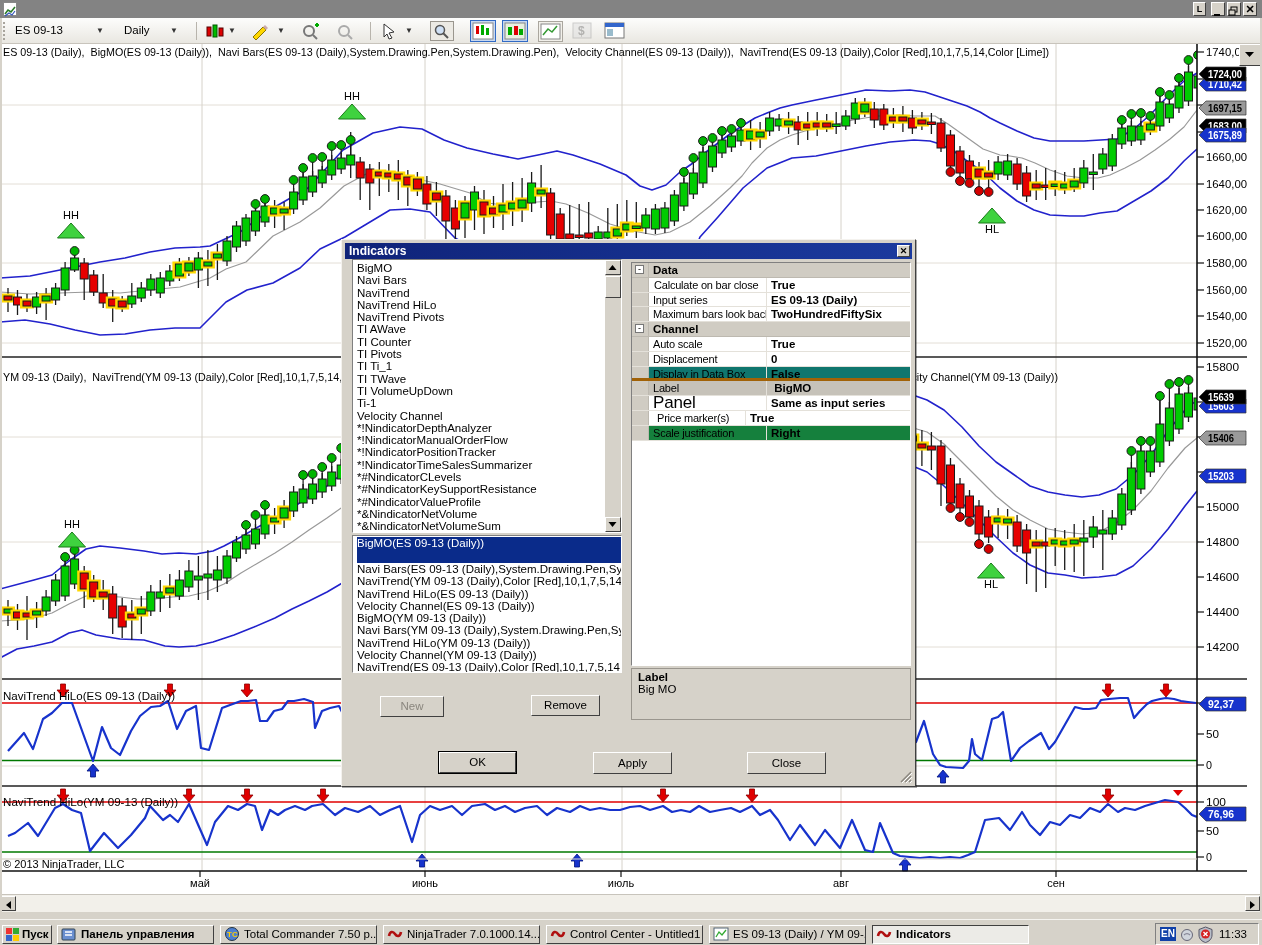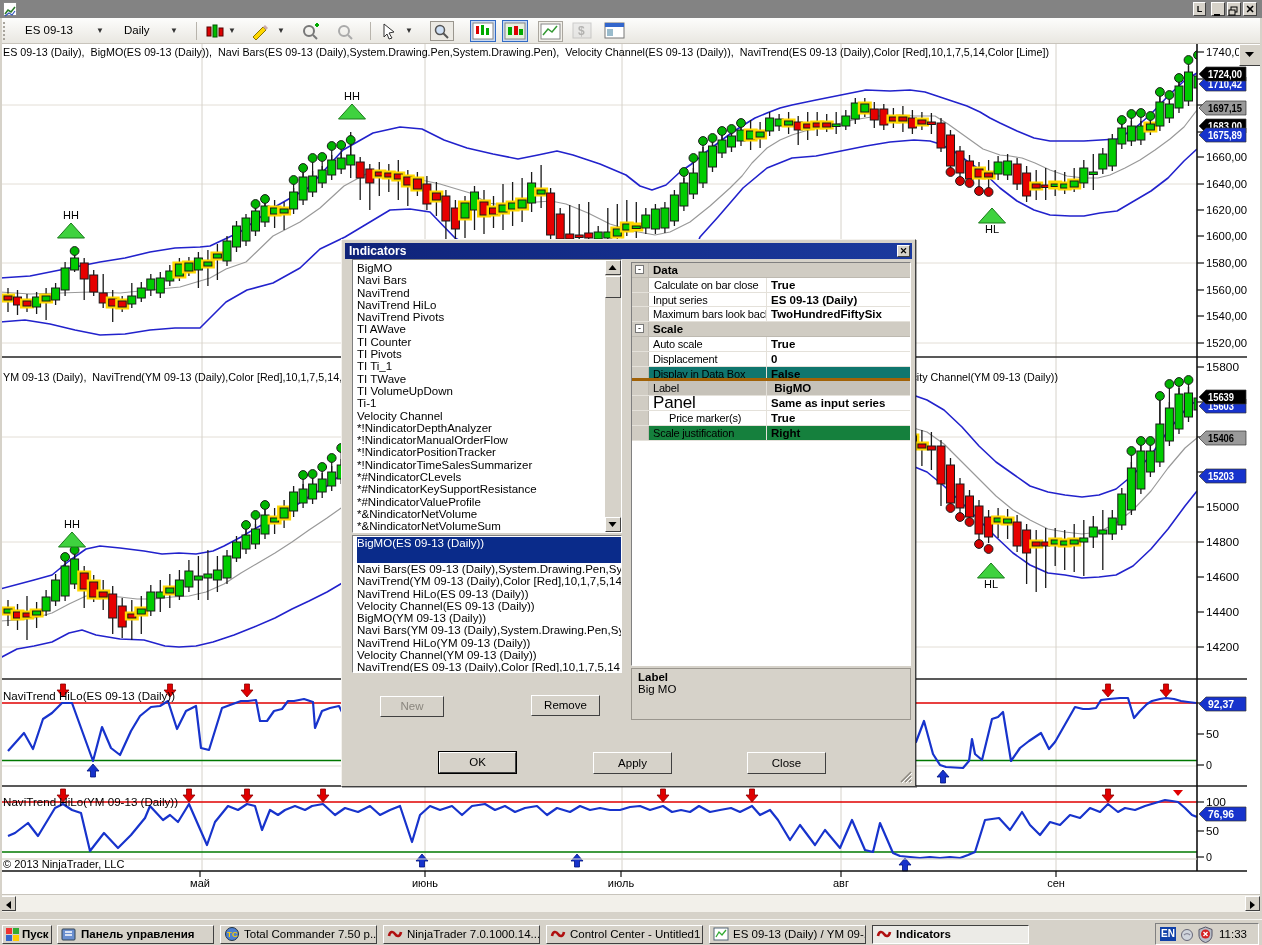--- a/index.html
+++ b/index.html
@@ -20,21 +20,21 @@
       </svg></div>
  <div class="abs btn3d" style="left:1227px;top:2px;width:14px;height:14px"><svg width="11" height="11">
         <rect x="3" y="1" width="6" height="5" fill="none" stroke="#000"></rect>
         <rect x="1" y="4" width="6" height="5" fill="#d6d2c9" stroke="#000"></rect>
       </svg></div>
  <div class="abs btn3d" style="left:1243px;top:2px;width:14px;height:14px;font-size:11px;font-weight:bold;text-align:center;line-height:13px">✕</div>
 </div>
 
 <div class="abs" style="left:0;top:18px;width:1262px;height:26px;background:linear-gradient(#fdfdfc,#e9e7e1);border-bottom:1px solid #c8c4bc">
  <div class="abs" style="left:3px;top:4px;width:3px;height:18px;border-left:2px dotted #a8a49c"></div>
- <span class="abs" style="left:25px;top:6px;font-size:11.5px;color:#000">ES 09-13</span>
+ <span class="abs" style="left:15px;top:6px;font-size:11.5px;color:#000">ES 09-13</span>
  <span class="abs" style="left:96px;top:8px;font-size:8px;color:#333">▼</span>
  <span class="abs" style="left:124px;top:6px;font-size:11.5px;color:#000">Daily</span>
  <span class="abs" style="left:170px;top:8px;font-size:8px;color:#333">▼</span>
  <div class="abs" style="left:196px;top:4px;width:1px;height:18px;background:#b8b4ac"></div>
  <svg class="abs" style="left:206px;top:6px" width="20" height="15">
       <rect x="1" y="3" width="4" height="9" fill="#d00" stroke="#500"></rect>
       <rect x="7" y="1" width="4" height="12" fill="#0b0" stroke="#050"></rect>
       <rect x="13" y="4" width="4" height="8" fill="#d00" stroke="#500"></rect>
     </svg>
  <span class="abs" style="left:228px;top:8px;font-size:8px;color:#333">▼</span>
@@ -995,21 +995,21 @@
       </div>
       <div style="display:flex;height:14.8px;border-bottom:1px solid #e4e1da;background:#fff">
         <div style="width:17px;background:#d0ccc3;border-right:1px solid #bdb9b0"></div>
         <div style="width:118px;padding-left:4px;line-height:14.5px;font-size:11px;letter-spacing:-0.2px;border-right:1px solid #e4e1da;white-space:nowrap;overflow:hidden">Maximum bars look back</div>
         <div style="flex:1;font-weight:bold;padding-left:4px;line-height:14.5px;font-size:11.5px;white-space:nowrap;overflow:hidden">TwoHundredFiftySix</div>
       </div>
       <div style="display:flex;height:14.8px;background:#d0ccc3;border-bottom:1px solid #bdb9b0">
         <div style="width:17px;border-right:1px solid #bdb9b0;position:relative">
           <span style="position:absolute;left:3px;top:2px;width:9px;height:9px;border:1px solid #777;background:#fff;font-size:9px;line-height:7px;text-align:center">-</span>
         </div>
-        <div style="font-weight:bold;padding-left:4px;line-height:14.8px;font-size:11.5px">Scale</div>
+        <div style="font-weight:bold;padding-left:4px;line-height:14.8px;font-size:11.5px">Channel</div>
       </div>
       <div style="display:flex;height:14.8px;border-bottom:1px solid #e4e1da;background:#fff">
         <div style="width:17px;background:#d0ccc3;border-right:1px solid #bdb9b0"></div>
         <div style="width:118px;padding-left:4px;line-height:14.5px;font-size:11px;letter-spacing:-0.2px;border-right:1px solid #e4e1da;white-space:nowrap;overflow:hidden">Auto scale</div>
         <div style="flex:1;font-weight:bold;padding-left:4px;line-height:14.5px;font-size:11.5px;white-space:nowrap;overflow:hidden">True</div>
       </div>
       <div style="display:flex;height:14.8px;border-bottom:1px solid #e4e1da;background:#fff">
         <div style="width:17px;background:#d0ccc3;border-right:1px solid #bdb9b0"></div>
         <div style="width:118px;padding-left:4px;line-height:14.5px;font-size:11px;letter-spacing:-0.2px;border-right:1px solid #e4e1da;white-space:nowrap;overflow:hidden">Displacement</div>
         <div style="flex:1;font-weight:bold;padding-left:4px;line-height:14.5px;font-size:11.5px;white-space:nowrap;overflow:hidden">0</div>
@@ -1024,21 +1024,21 @@
         <div style="width:118px;padding-left:4px;line-height:14.5px;font-size:11px;letter-spacing:-0.2px;border-right:1px solid #e4e1da;white-space:nowrap;overflow:hidden">Label</div>
         <div style="flex:1;font-weight:bold;padding-left:4px;line-height:14.5px;font-size:11.5px;white-space:nowrap;overflow:hidden">&nbsp;BigMO</div>
       </div>
       <div style="display:flex;height:14.8px;border-bottom:1px solid #e4e1da;background:#fff">
         <div style="width:17px;background:#d0ccc3;border-right:1px solid #bdb9b0"></div>
         <div style="width:118px;padding-left:4px;line-height:14.5px;font-size:17px;letter-spacing:-0.2px;border-right:1px solid #e4e1da;white-space:nowrap;overflow:hidden">Panel</div>
         <div style="flex:1;font-weight:bold;padding-left:4px;line-height:14.5px;font-size:11.5px;white-space:nowrap;overflow:hidden">Same as input series</div>
       </div>
       <div style="display:flex;height:14.8px;border-bottom:1px solid #e4e1da;background:#fff">
         <div style="width:17px;background:#d0ccc3;border-right:1px solid #bdb9b0"></div>
-        <div style="width:118px;padding-left:20px;line-height:14.5px;font-size:11px;letter-spacing:-0.2px;border-right:1px solid #e4e1da;white-space:nowrap;overflow:hidden">Price marker(s)</div>
+        <div style="width:97px;padding-left:8px;line-height:14.5px;font-size:11px;letter-spacing:-0.2px;border-right:1px solid #e4e1da;white-space:nowrap;overflow:hidden">Price marker(s)</div>
         <div style="flex:1;font-weight:bold;padding-left:4px;line-height:14.5px;font-size:11.5px;white-space:nowrap;overflow:hidden">True</div>
       </div>
       <div style="display:flex;height:14.8px;border-bottom:1px solid #e4e1da;background:#15803d">
         <div style="width:17px;background:#d0ccc3;border-right:1px solid #bdb9b0"></div>
         <div style="width:118px;padding-left:4px;line-height:14.5px;font-size:11px;letter-spacing:-0.2px;border-right:1px solid #e4e1da;white-space:nowrap;overflow:hidden">Scale justification</div>
         <div style="flex:1;font-weight:bold;padding-left:4px;line-height:14.5px;font-size:11.5px;white-space:nowrap;overflow:hidden">Right</div>
       </div>
     </div>
  <div class="abs" style="left:289px;top:428px;width:280px;height:52px;border:1px solid #9a968e;background:#d6d2c9;padding:2px 6px;font-size:11.5px"><b>Label</b><br>Big MO</div>
  <div class="abs" style="left:96px;top:511px;width:79px;height:23px;border:1.5px solid #000;background:#d6d2c9">

